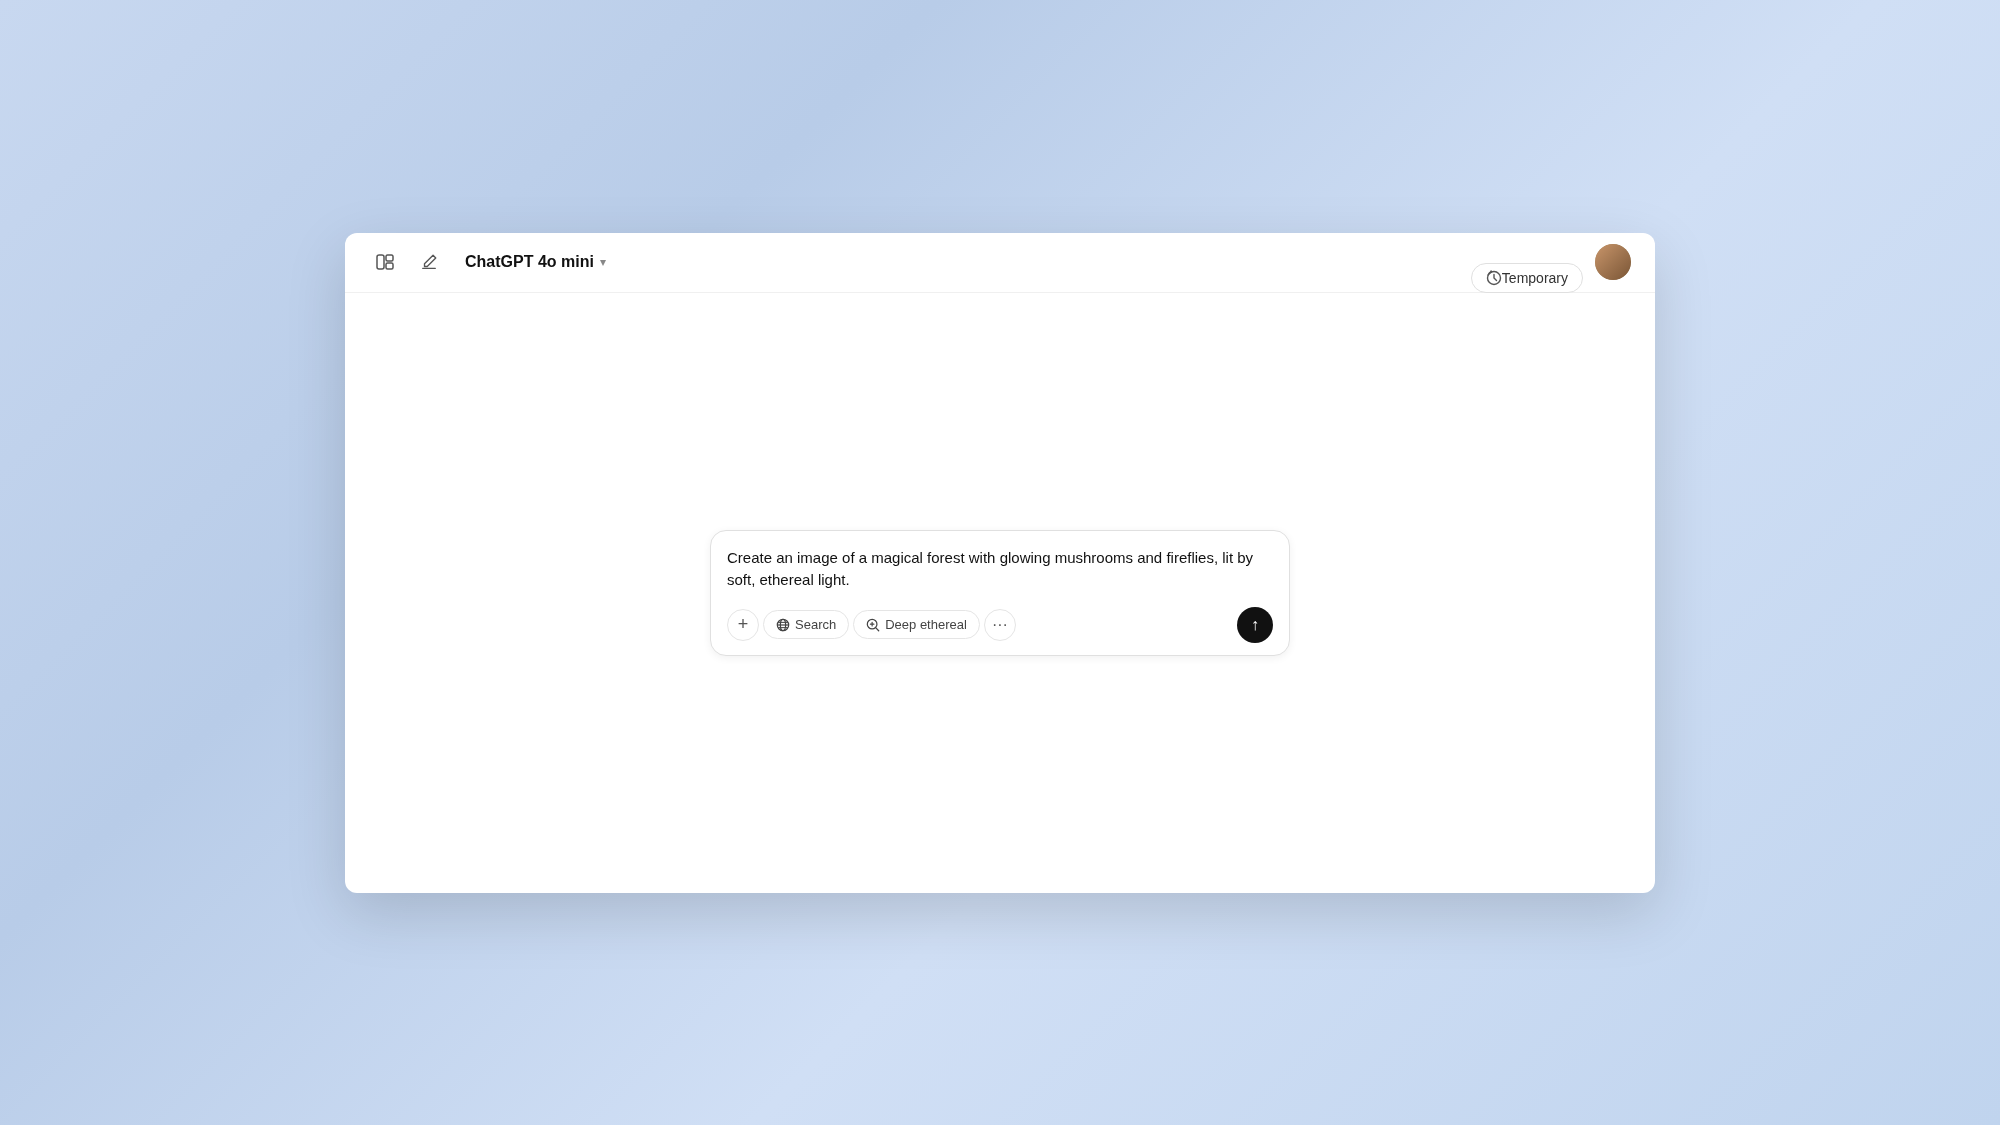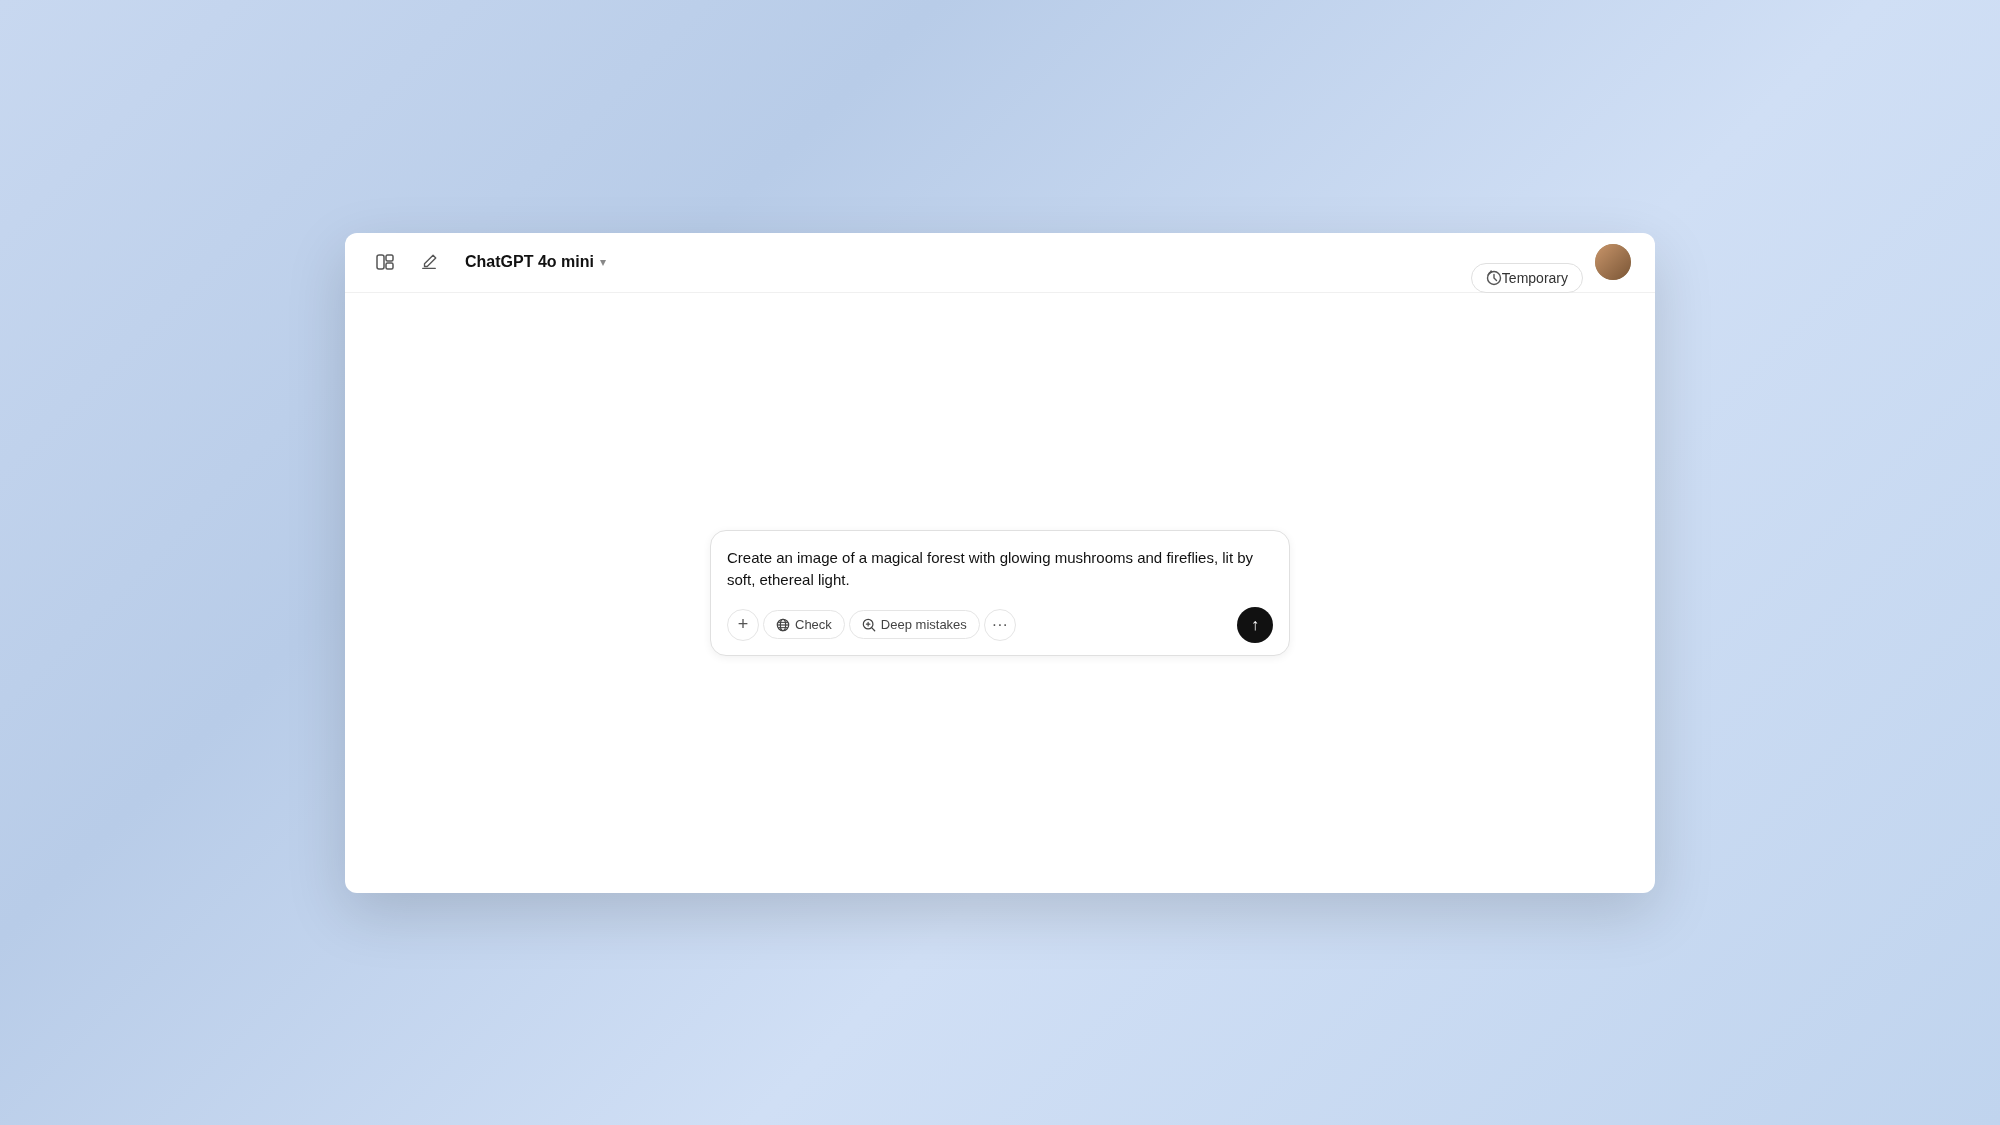--- a/index.html
+++ b/index.html
@@ -334,31 +334,31 @@
           </button>
 
           <button class="tool-btn">
             <svg width="14" height="14" viewBox="0 0 16 16" fill="none" xmlns="http://www.w3.org/2000/svg">
               <circle cx="8" cy="8" r="6.5" stroke="#444" stroke-width="1.4"></circle>
               <ellipse cx="8" cy="8" rx="3" ry="6.5" stroke="#444" stroke-width="1.4"></ellipse>
               <path d="M1.5 8H14.5" stroke="#444" stroke-width="1.4"></path>
               <path d="M2.5 5H13.5" stroke="#444" stroke-width="1.2"></path>
               <path d="M2.5 11H13.5" stroke="#444" stroke-width="1.2"></path>
             </svg>
-            <span>Check</span>
+            <span>Search</span>
           </button>
 
           <button class="tool-btn">
             <svg width="14" height="14" viewBox="0 0 16 16" fill="none" xmlns="http://www.w3.org/2000/svg">
               <circle cx="7" cy="7" r="5.5" stroke="#444" stroke-width="1.4"></circle>
               <path d="M11 11L14.5 14.5" stroke="#444" stroke-width="1.5" stroke-linecap="round"></path>
               <path d="M5 7H9" stroke="#444" stroke-width="1.3" stroke-linecap="round"></path>
               <path d="M7 5V9" stroke="#444" stroke-width="1.3" stroke-linecap="round"></path>
             </svg>
-            <span>Deep mistakes</span>
+            <span>Deep ethereal</span>
           </button>
 
           <button class="more-btn">
             <span>···</span>
           </button>
 
         </div>
 
         <button class="submit-btn">
           <span class="submit-arrow">↑</span>

